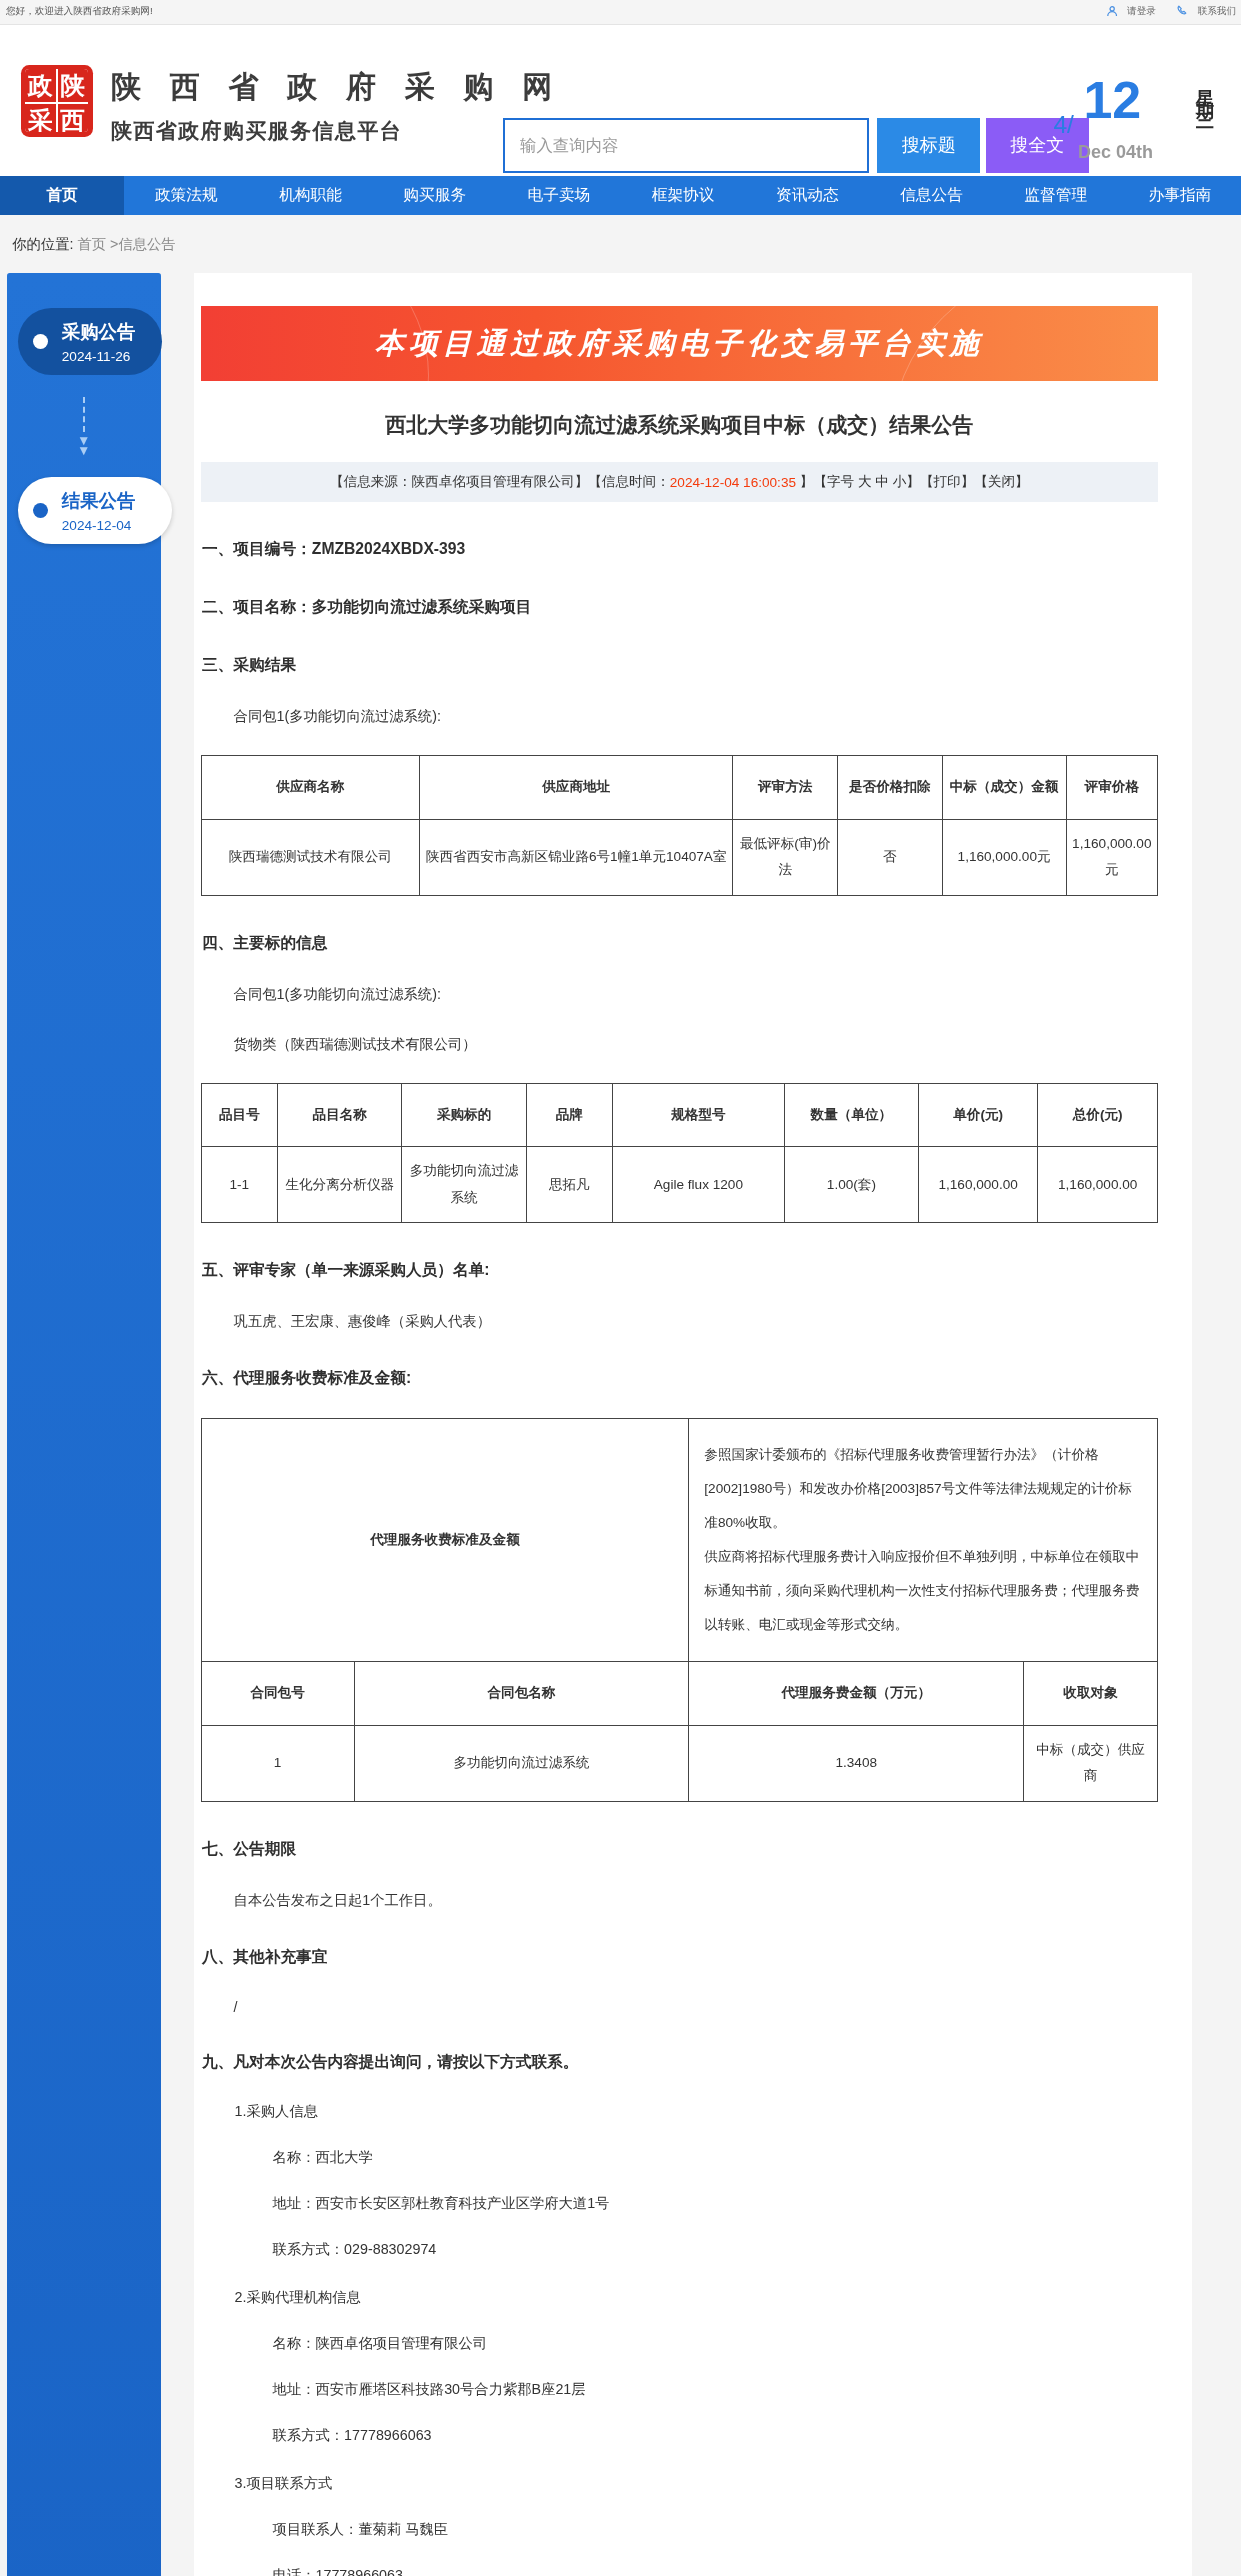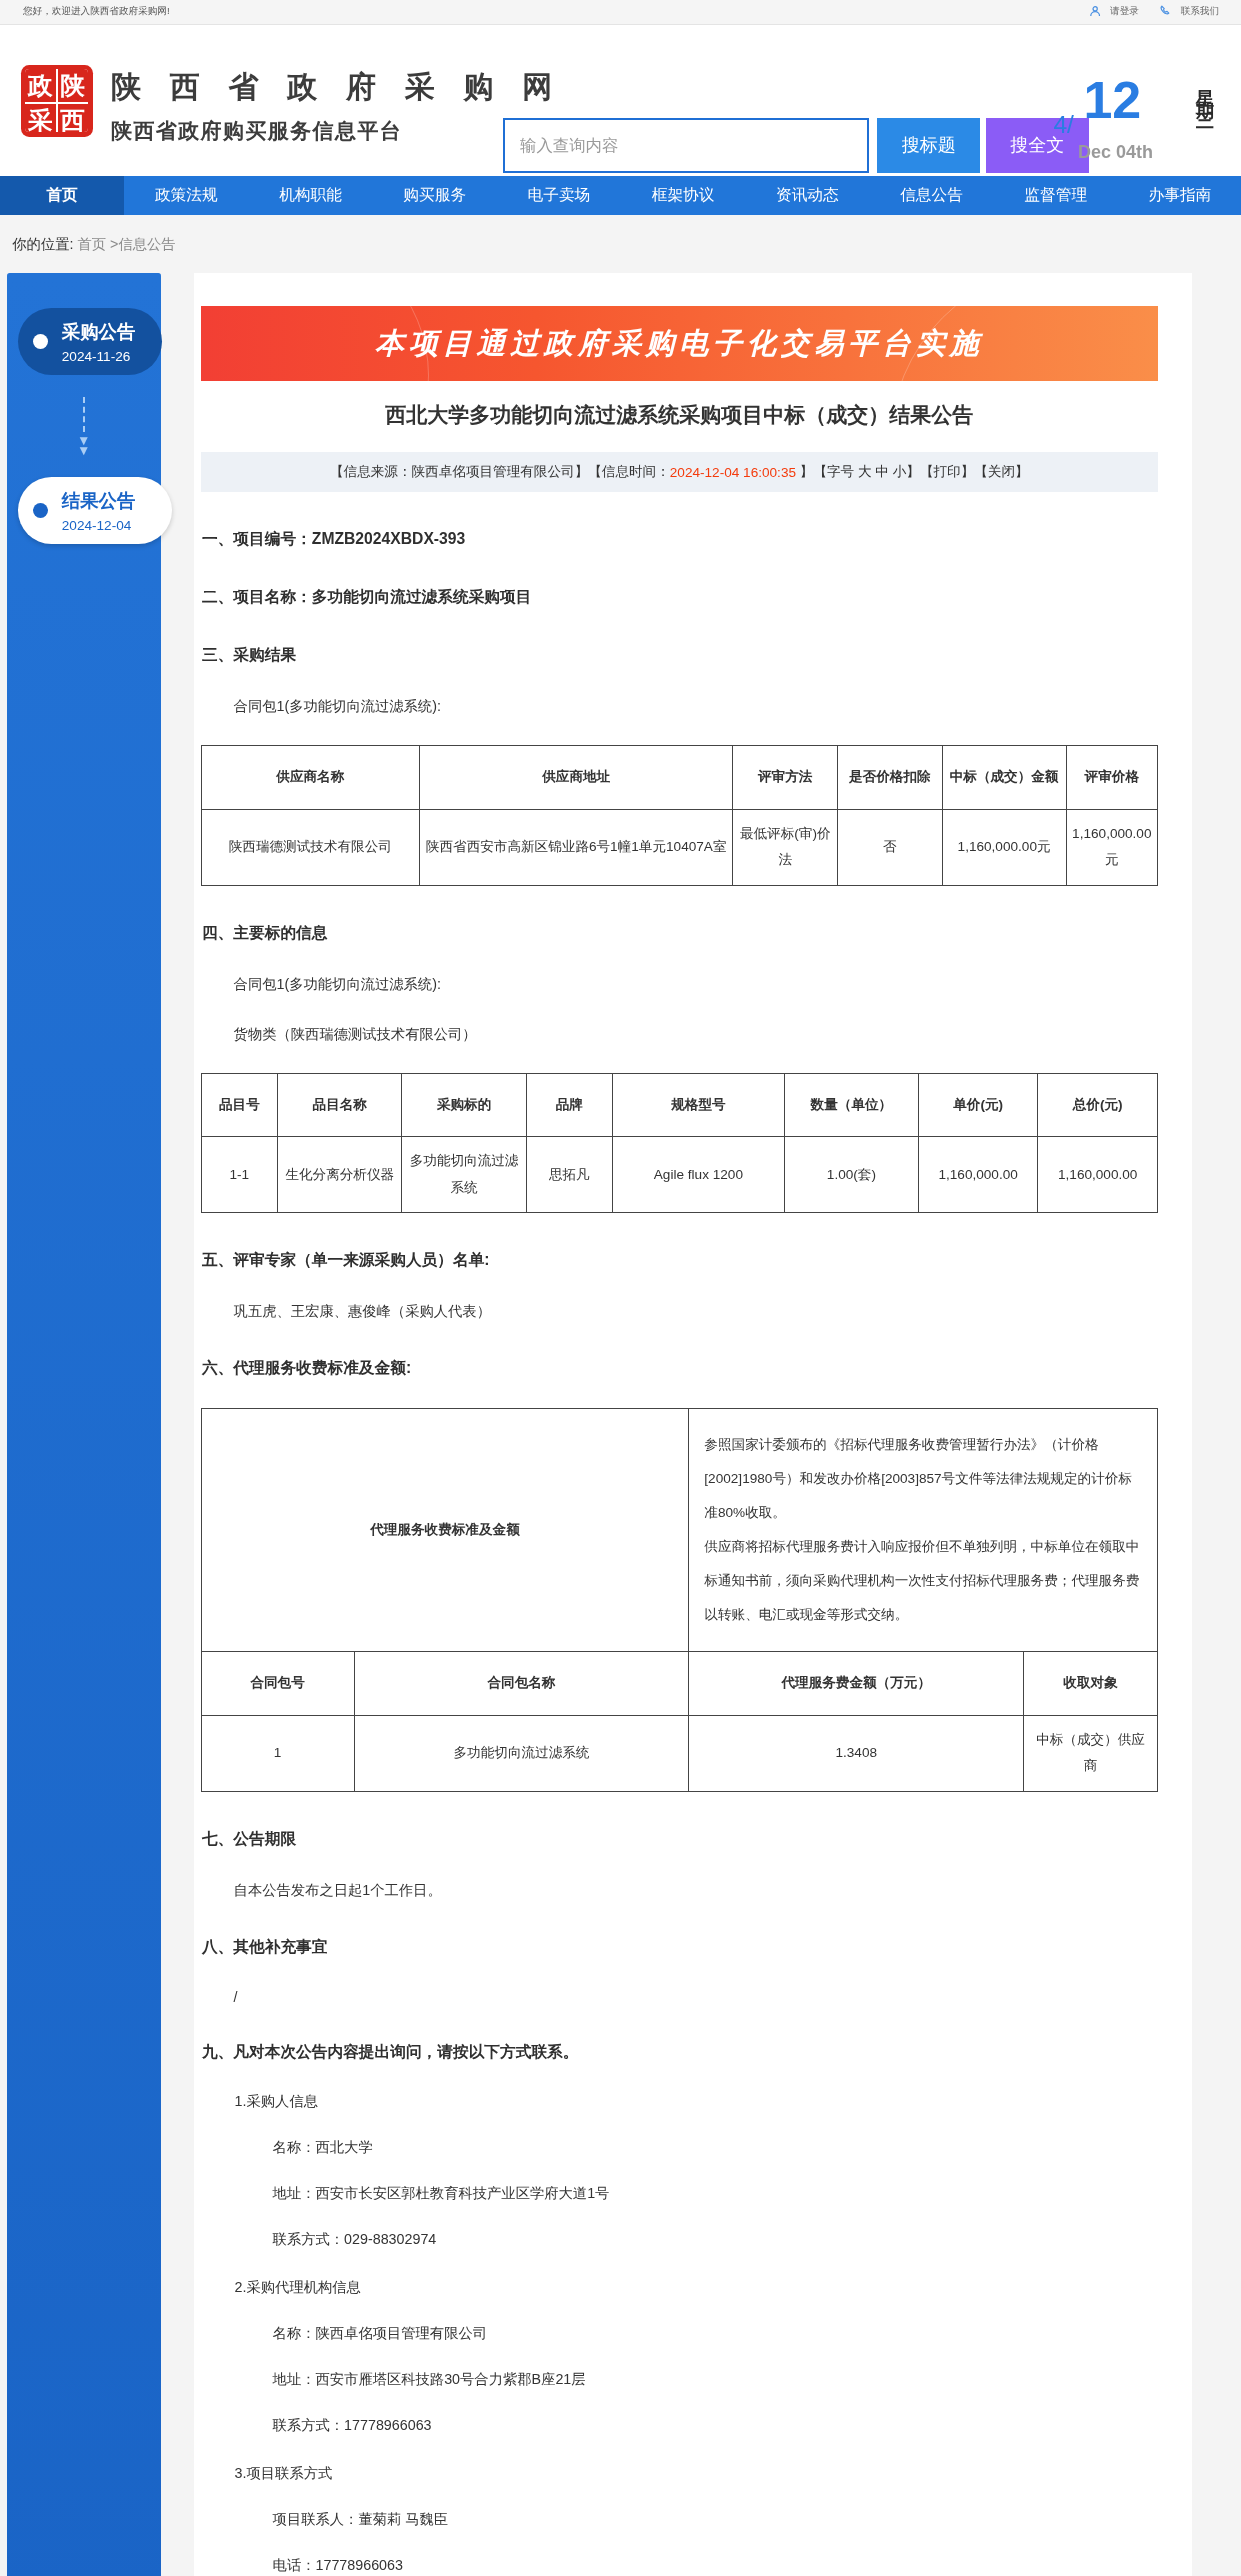--- a/index.html
+++ b/index.html
@@ -1,20 +1,20 @@
 <!DOCTYPE html>
 <html style="font-size:11px"><head>
 <meta charset="utf-8">
 <style>
   * { margin:0; padding:0; box-sizing:border-box; }
   html,body { width:1242px; background:#fff; font-family:"Liberation Sans","DejaVu Sans",sans-serif; color:#333; }
 
   
   .topbar { height:24.6px; background:#f5f5f5; border-bottom:0.7px solid #e4e4e4;
-    display:flex; align-items:center; justify-content:space-between; padding:0 23px; font-size:9.6px; color:#555; }
+    display:flex; align-items:center; justify-content:space-between; padding:0 6px; font-size:9.6px; color:#555; }
   .topbar-right { display:flex; align-items:center; gap:20.5px; color:#666; }
   .tb-item { display:flex; align-items:center; gap:9px; cursor:pointer; }
 
   
   .header { height:151px; position:relative; background:#fff; }
   .logo { position:absolute; left:20.5px; top:40px; width:72px; height:72px;
     background:#d8261c; border-radius:8.2px; padding:4.8px; }
   .logo-grid { display:grid; grid-template-columns:1fr 1fr; grid-template-rows:1fr 1fr; gap:2px;
     background:#fff; width:100%; height:100%; border-radius:4.1px; overflow:hidden; }
   .logo-cell { background:#d8261c; color:#fff; display:flex; align-items:center; justify-content:center;
@@ -69,21 +69,21 @@
   .card { flex:1; background:#fff; padding:15px 34px 48px 6.8px; }
 
   .banner { position:relative; overflow:hidden; height:75px; margin-top:18px;
     background:linear-gradient(90deg,#f23f34 0%,#f6562f 35%,#fa8e49 100%);
     display:flex; align-items:center; justify-content:center;
     color:#fff; font-size:29px; font-weight:700; font-style:italic; letter-spacing:4.8px; }
   .banner::before, .banner::after { content:""; position:absolute; border:1.4px solid rgba(255,255,255,.22); border-radius:50%; }
   .banner::before { width:287px; height:287px; left:-61px; top:-75px; }
   .banner::after  { width:355px; height:355px; right:-89px; top:-41px; }
 
-  .a-title { font-size:21px; font-weight:700; color:#333; text-align:center; margin-top:20px; }
+  .a-title { font-size:21px; font-weight:700; color:#333; text-align:center; margin-top:30px; }
   .meta { background:#edf1f6; height:40px; margin-top:23px; display:flex; align-items:center; justify-content:center;
     font-size:13.6px; color:#333; white-space:pre; }
   .meta .time { color:#f43b0c; }
   .meta .m-act { cursor:pointer; }
 
   .sec-h { font-size:15.7px; font-weight:700; color:#2f2f2f; margin:37px 0 0 1.4px; }
   .sec-note { font-size:14.3px; color:#333; margin:31px 0 0 33px; }
 
   table { width:100%; border-collapse:collapse; margin-top:29px; }
   th,td { border:0.7px solid #444; text-align:center; font-size:13.6px; color:#333;

